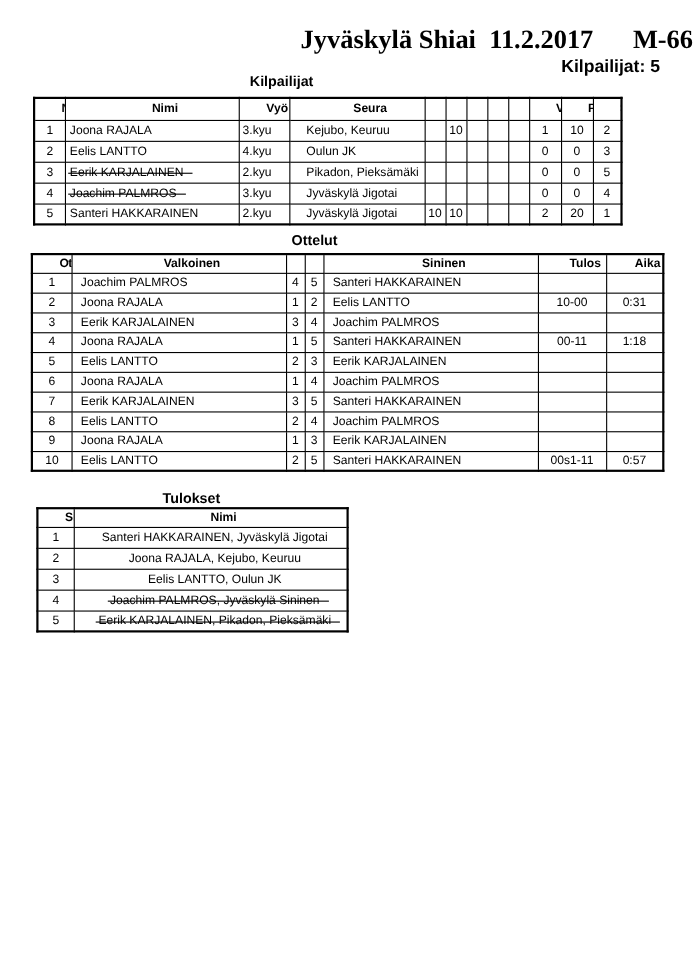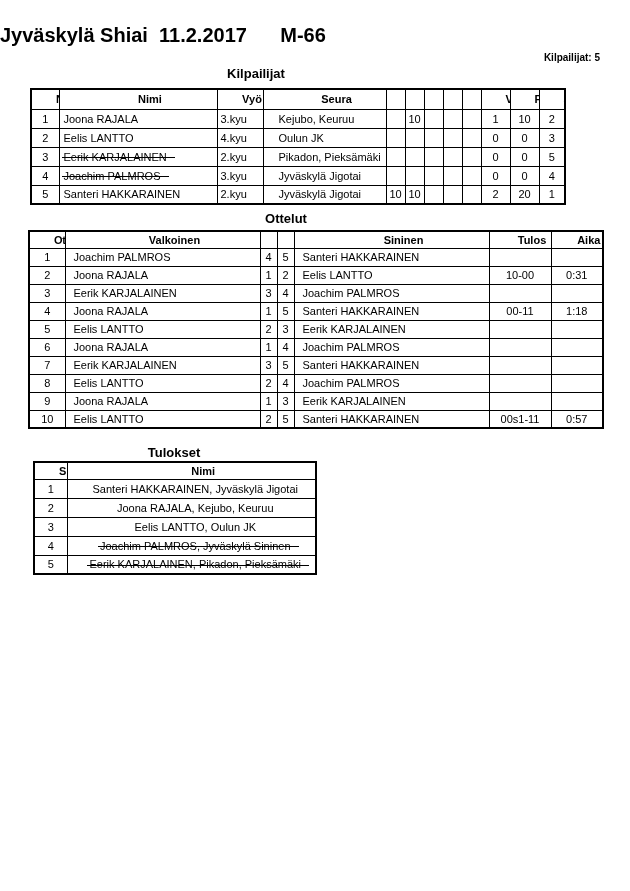--- a/index.html
+++ b/index.html
@@ -1,22 +1,22 @@
 <!DOCTYPE html>
 <html><head>
 <meta charset="utf-8">
 <style>
   * { margin:0; padding:0; box-sizing:border-box; }
   html,body { background:#ffffff; }
   body { font-family:"Liberation Sans", sans-serif; color:#000; }
   .page { position:relative; width:630px; height:891px; background:#fff; overflow:hidden; }
 
-  .title { position:absolute; top:24px; left:0; width:100%; text-align:left;
-           font-size:20px; font-weight:bold; white-space:pre; }
-  .count-label { position:absolute; top:52px; right:30px; font-size:10px; font-weight:bold; }
+  .title { position:absolute; top:24px; left:0; width:100%; text-align:right;
+           font-size:24px; font-weight:bold; white-space:pre;font-family:Liberation Serif, serif; }
+  .count-label { position:absolute; top:52px; right:30px; font-size:16px; font-weight:bold; }
 
   .sec-heading { position:absolute; font-size:13px; font-weight:bold; }
   #h-kilpailijat { top:66px; left:0; width:512px; text-align:center; }
   #h-ottelut    { top:211px; left:0; width:572px; text-align:center; }
   #h-tulokset   { top:445px; left:33px; width:282px; text-align:center; }
 
   table { position:absolute; border-collapse:collapse; table-layout:fixed; background:#fff;
           border:2px solid #000; }
   th, td { border:1px solid #000; font-size:11px; white-space:nowrap; overflow:hidden;
            vertical-align:middle; }

